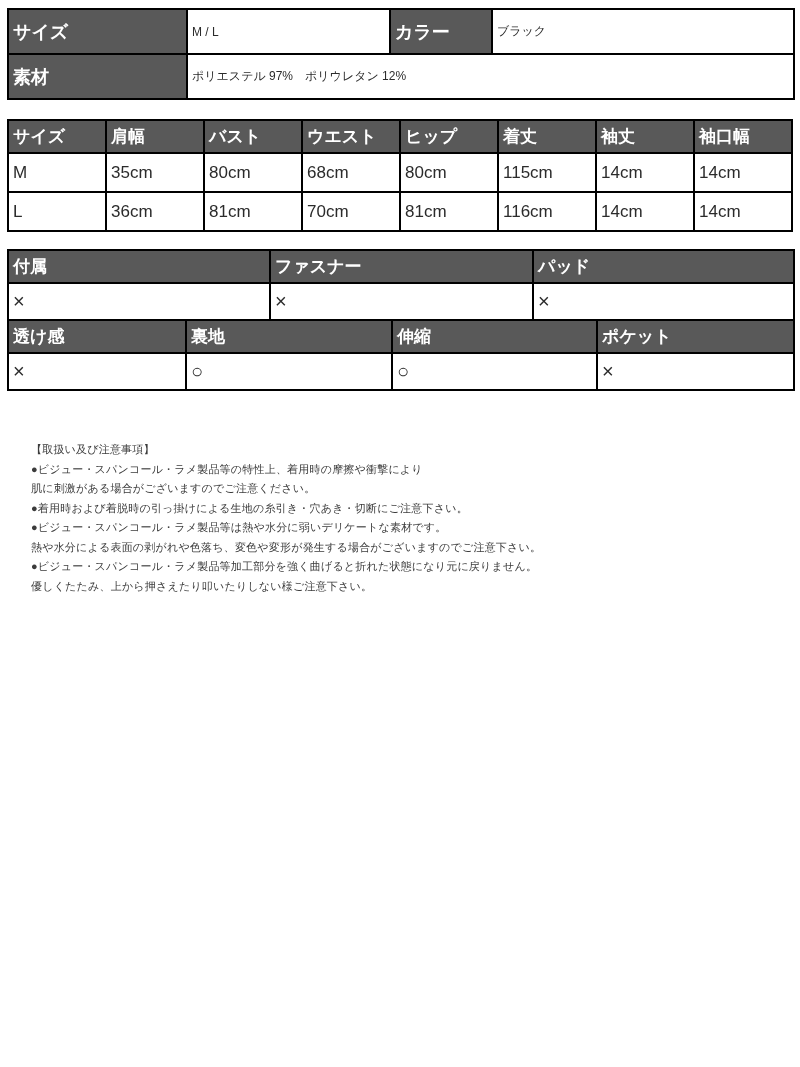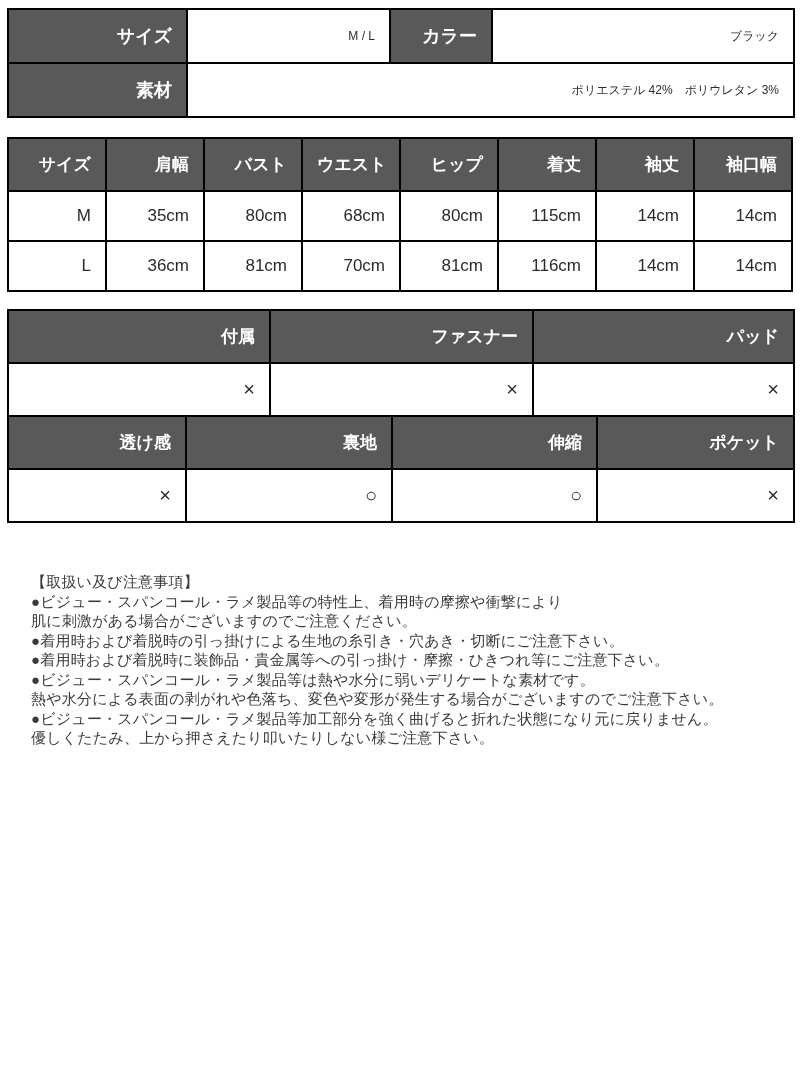--- a/index.html
+++ b/index.html
@@ -17,23 +17,23 @@
     padding: 8px 7px;
     overflow: hidden;
   }
   table {
     border-collapse: collapse;
     width: 786px;
     table-layout: fixed;
   }
   td, th {
     border: 2px solid #000000;
-    text-align: right;
+    text-align: left;
     vertical-align: middle;
-    padding: 14px;
+    padding: 4px;
     overflow: hidden;
     white-space: nowrap;
   }
   th.hdr {
     background: #595959;
     color: #ffffff;
     font-weight: bold;
     font-size: 17px;
   }
   
@@ -52,21 +52,21 @@
   .t3 td { font-size: 20px; color: #2b2b2b; }
   .t4 { margin-top: -2px; }
   .t4 tr.headrow { height: 24px; }
   .t4 tr.datarow { height: 37px; }
   .t4 td { font-size: 20px; color: #2b2b2b; }
   
   .notes {
     margin-top: 49px;
     margin-left: 24px;
     margin-right: 10px;
-    font-size: 15px;
+    font-size: 11px;
     line-height: 19.5px;
     color: #3b3b3b;
     letter-spacing: 0.2px;
   }
   .notes .line {
     white-space: nowrap;
   }
 </style>
 </head>
 <body>
@@ -82,21 +82,21 @@
     </colgroup>
     <tbody>
         <tr>
       <th class="hdr">サイズ</th>
       <td>M / L</td>
       <th class="hdr">カラー</th>
       <td>ブラック</td>
     </tr>
     <tr>
       <th class="hdr">素材</th>
-      <td colspan="3">ポリエステル 42%　ポリウレタン 3%</td>
+      <td colspan="3">ポリエステル 97%　ポリウレタン 12%</td>
     </tr>
   </tbody>
     </table>
 
   <table class="t2">
     <tbody>
         <tr class="headrow">
       <th class="hdr">サイズ</th>
       <th class="hdr">肩幅</th>
       <th class="hdr">バスト</th>
@@ -170,20 +170,19 @@
       <td>×</td>
     </tr>
   </tbody>
     </table>
 
   <div class="notes">
     <div class="line">【取扱い及び注意事項】</div>
     <div class="line">●ビジュー・スパンコール・ラメ製品等の特性上、着用時の摩擦や衝撃により</div>
     <div class="line">肌に刺激がある場合がございますのでご注意ください。</div>
     <div class="line">●着用時および着脱時の引っ掛けによる生地の糸引き・穴あき・切断にご注意下さい。</div>
-    <div class="line">●着用時および着脱時に装飾品・貴金属等への引っ掛け・摩擦・ひきつれ等にご注意下さい。</div>
     <div class="line">●ビジュー・スパンコール・ラメ製品等は熱や水分に弱いデリケートな素材です。</div>
     <div class="line">熱や水分による表面の剥がれや色落ち、変色や変形が発生する場合がございますのでご注意下さい。</div>
     <div class="line">●ビジュー・スパンコール・ラメ製品等加工部分を強く曲げると折れた状態になり元に戻りません。</div>
     <div class="line">優しくたたみ、上から押さえたり叩いたりしない様ご注意下さい。</div>
   </div>
 
 </div>
 
 </body></html>

